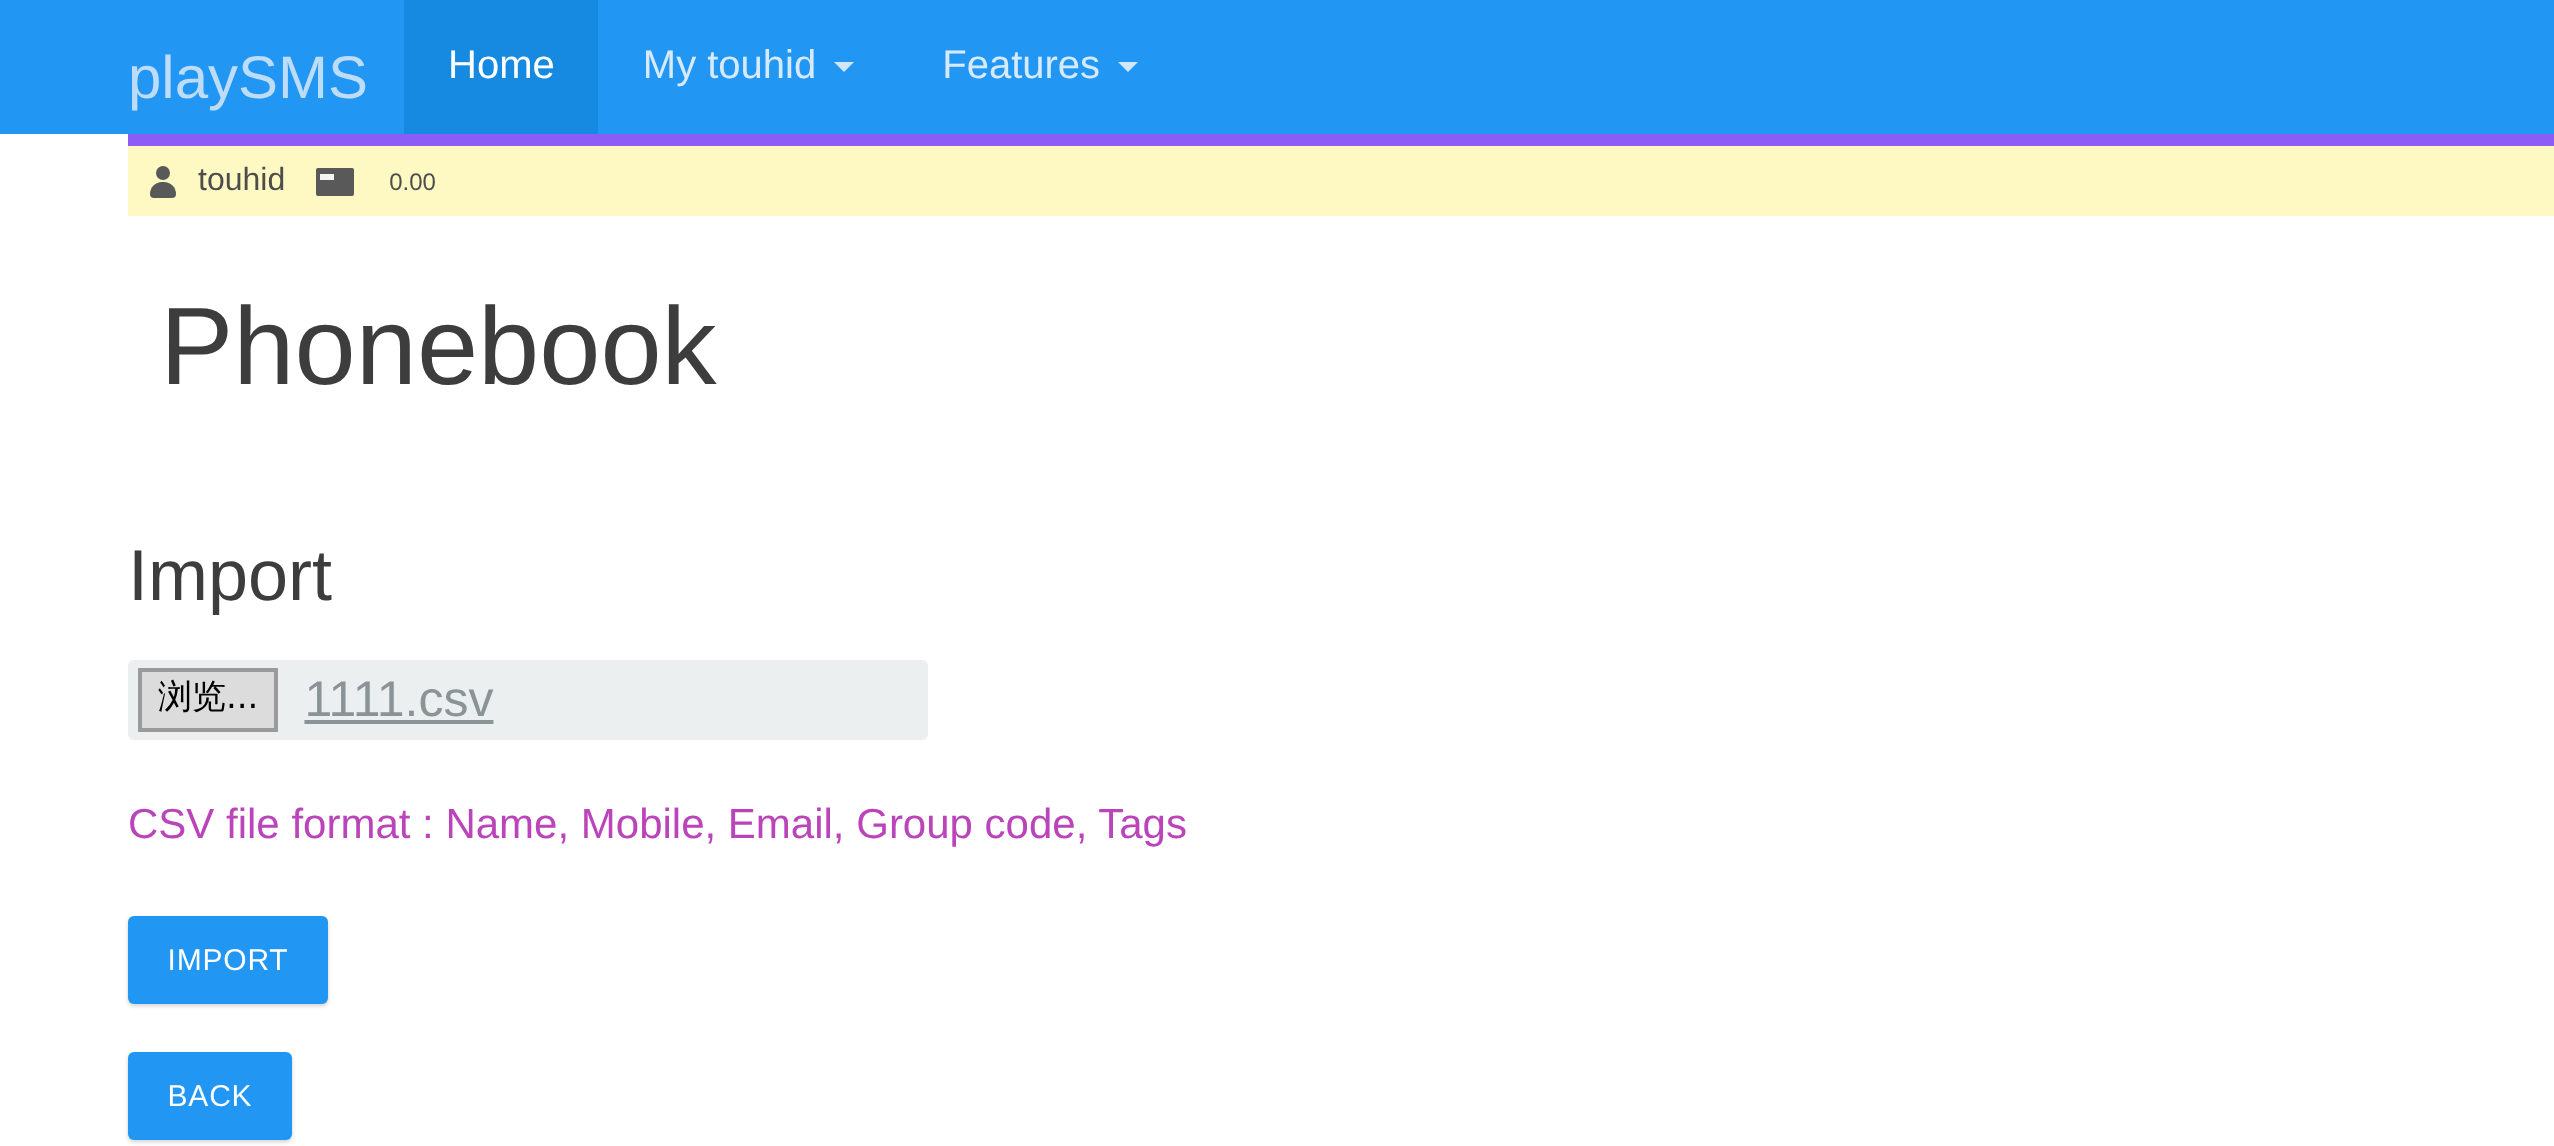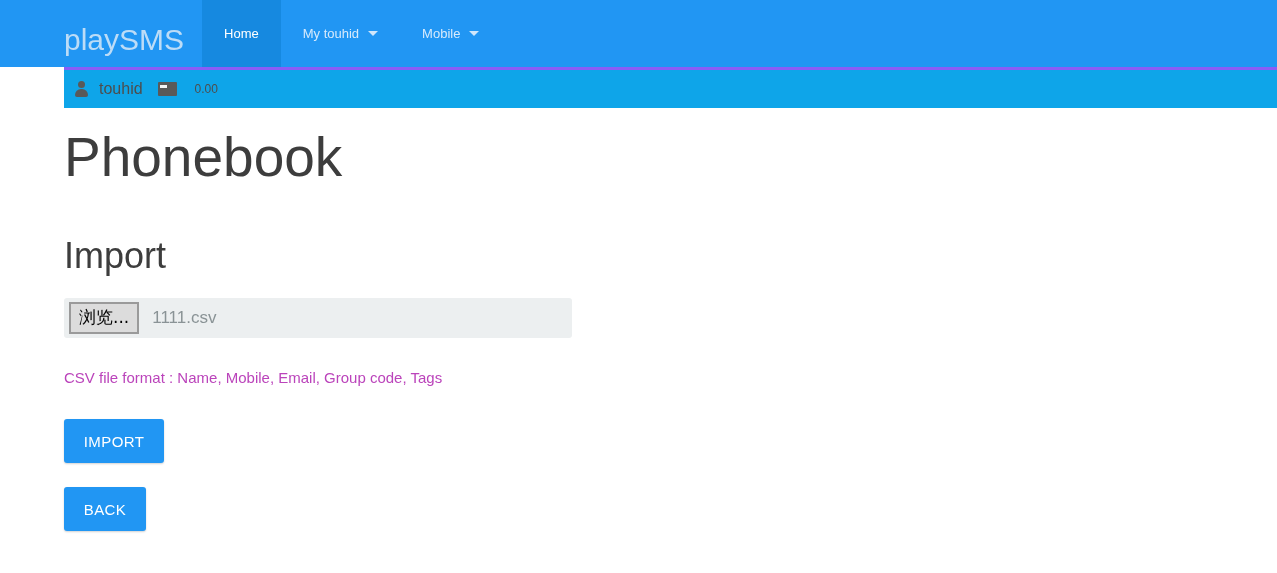--- a/index.html
+++ b/index.html
@@ -27,45 +27,45 @@
     font-weight: 400;
     padding: 12px 18px 0 0;
     letter-spacing: 0px;
     line-height: 1;
     white-space: nowrap;
   }
   .nav-item {
     display: flex; align-items: center;
     padding: 0 22px;
     color: #d6eafc;
-    font-size: 13px;
+    font-size: 20px;
     white-space: nowrap;
     cursor: pointer;
   }
   .nav-item.active {
     background: #1689e0;
     color: #ffffff;
   }
   .caret {
     display: inline-block;
     width: 0; height: 0;
     margin-left: 9px;
     border-left: 5px solid transparent;
     border-right: 5px solid transparent;
     border-top: 5px solid #cfe6fb;
   }
 
   
   .userbar {
     position: absolute; top: 67px; left: 64px;
     width: 1213px; height: 41px;
-    background: #0ea5e9;
+    background: #fef9c3;
     display: flex; align-items: center;
     padding-left: 10px;
-    border-top: 3px solid #8b5cf6;
+    border-top: 6px solid #8b5cf6;
   }
   .user-icon {
     width: 15px; height: 16px;
     position: relative;
     margin-right: 10px;
     flex: none;
   }
   .user-icon::before {
     content: ""; position: absolute;
     left: 4px; top: 0; width: 7px; height: 7px;
@@ -90,66 +90,67 @@
   .card-icon::after {
     content: ""; position: absolute;
     left: 2px; top: 3px; width: 7px; height: 3px;
     background: #f4f4f4;
   }
   .credit { color: #4d4d4d; font-size: 12px; }
 
   
   .content { position: absolute; top: 108px; left: 64px; width: 1213px; }
   .page-title {
-    margin: 0; padding: 0;
+    margin: 16px; padding: 0;
     font-size: 55px; font-weight: 400;
     color: #3d3d3d; line-height: 1;
     padding-top: 22px;
   }
   .section-title {
     margin: 0; padding: 0;
     font-size: 36px; font-weight: 400;
     color: #3d3d3d; line-height: 1;
     padding-top: 53px;
   }
   .helper-text {
     margin: 0; padding-top: 32px;
     font-size: 15px; color: #494949;
   }
 
   .file-field {
     margin-top: 24px;
-    width: 508px; height: 40px;
+    width: 400px; height: 40px;
     background: #eceff0;
     border-radius: 3px;
     display: flex; align-items: center;
     padding-left: 5px;
     cursor: pointer;
   }
   .browse-btn {
     background: #dcdcdc;
     border: 2px solid #9a9a9a;
     color: #000;
     font-size: 17px;
     line-height: 1;
     padding: 5px 8px 6px 8px;
     font-family: "DejaVu Sans", sans-serif;
     white-space: nowrap;
     cursor: pointer;
   }
   .file-name {
     color: #8a9396;
-    font-size: 17px;
+    font-size: 25px;
     margin-left: 13px;
     white-space: nowrap;
+    text-decoration: underline;
   }
 
   .csv-hint {
     margin: 0; padding-top: 31px;
-    font-size: 15px;
+    font-size: 21px;
     color: #bb44bb;
   }
 
   .btn {
     display: inline-flex; align-items: center; justify-content: center;
     background: #2196f3;
     color: #ffffff;
     border: none;
     border-radius: 3px;
     font-size: 15px;
@@ -175,21 +176,21 @@
         <span>Home</span>
       </div>
 
       <div class="nav-item">
         <span>My touhid</span>
         <span class="caret"></span>
       </div>
 
 
       <div class="nav-item">
-        <span>Mobile</span>
+        <span>Features</span>
         <span class="caret"></span>
       </div>
 
     </div>
   </div>
 
   <div class="userbar">
     <span class="user-icon"></span>
     <span class="user-name">touhid</span>
     <span class="card-icon"></span>

